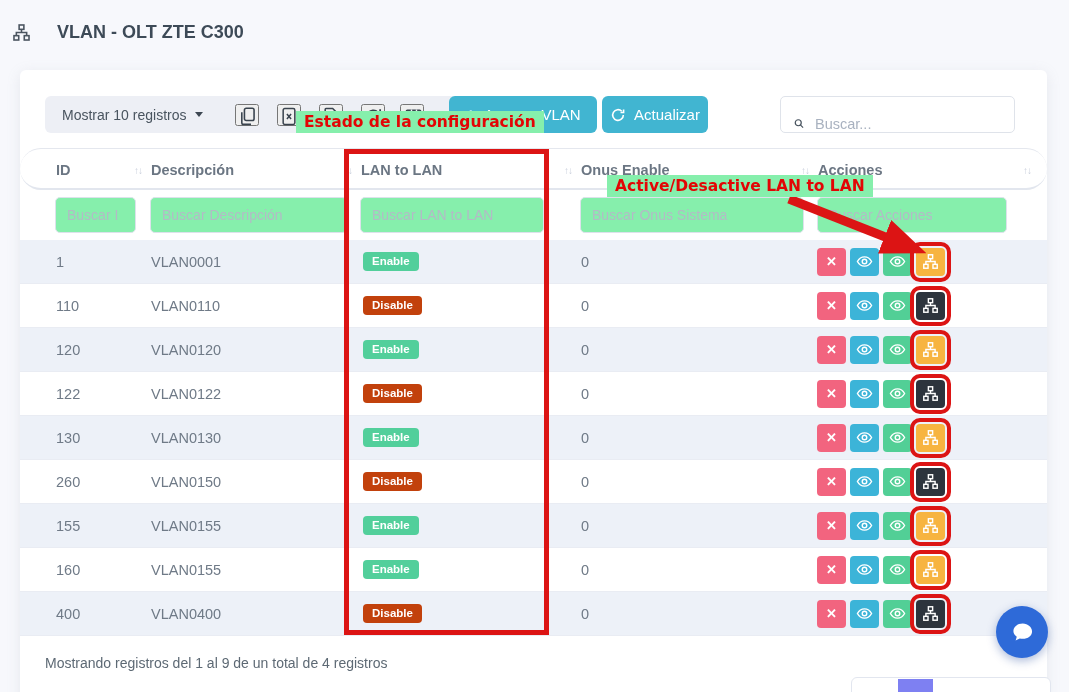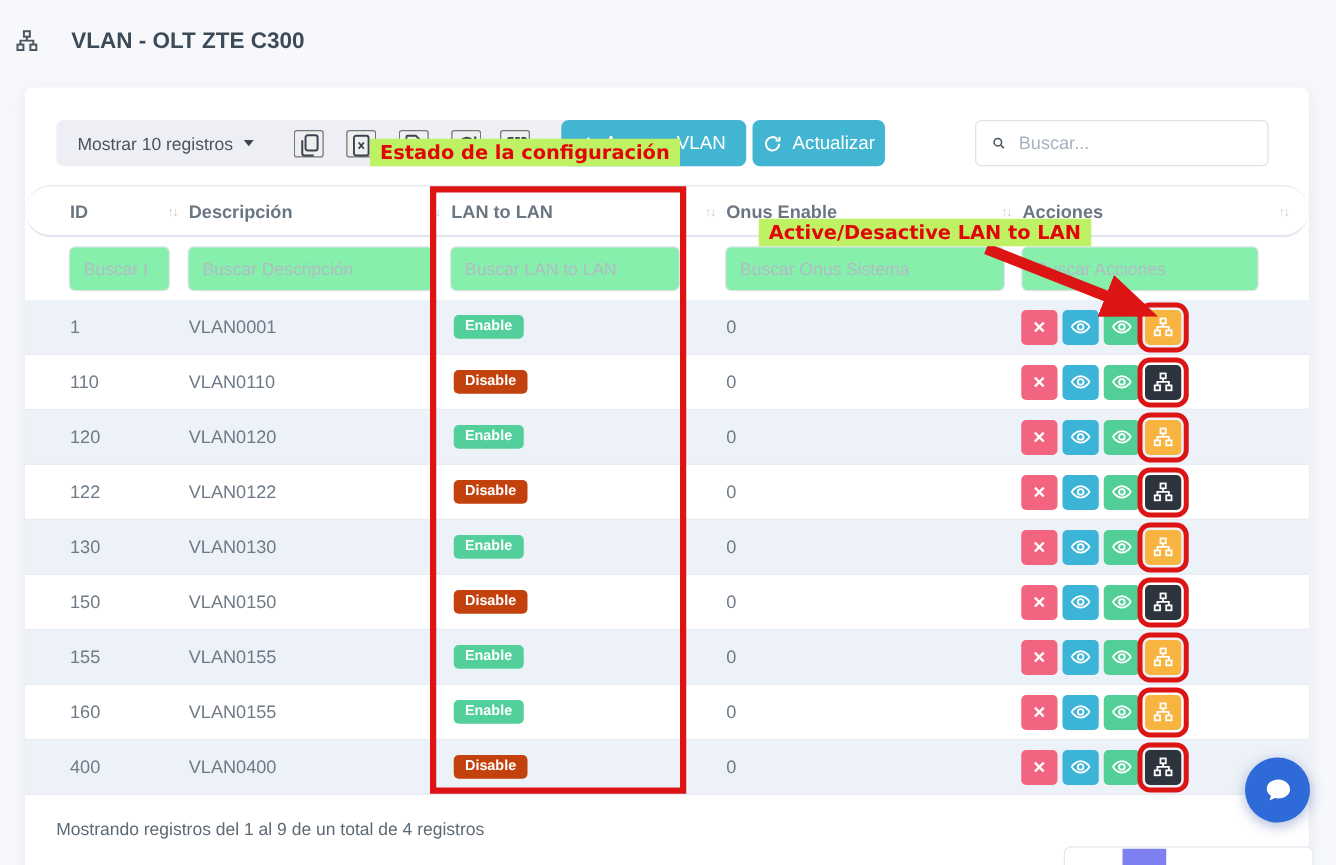--- a/index.html
+++ b/index.html
@@ -26,21 +26,21 @@
   .colvis-caret { position:absolute; left:408px; top:42px; }
 
   .btn-cyan { position:absolute; top:26px; height:37px; background:#41b5d1; border:none; border-radius:6px;
               color:#fff; font-size:15px; font-family:inherit; display:flex; align-items:center; justify-content:center;
               gap:8px; cursor:pointer; }
   .btn-add { left:429px; width:148px; }
   .btn-act { left:582px; width:106px; }
   .plus-glyph { font-size:18px; font-weight:700; line-height:1; }
 
   .search-box { position:absolute; left:760px; top:26px; width:235px; height:37px; border:1px solid #dfe3ea;
-                border-radius:5px; background:#fff; display:flex; align-items:center; padding:0 12px; gap:10px; }
+                border-radius:5px; background:#fff; display:flex; align-items:flex-end; padding:0 12px; gap:10px; }
   .search-box input { border:none; outline:none; flex:1; font-size:14.5px; font-family:inherit; color:#49545f; background:transparent; }
   .search-box input::placeholder { color:#a9b2c0; }
 
   
   .tgrid { display:grid; grid-template-columns:95px 210px 220px 237px 1fr; padding-left:33px; padding-right:10px; align-items:center; }
   .thead { position:absolute; left:0; top:78px; width:100%; height:42px; border-top:1px solid #e4e7ee; border-bottom:2px solid #e2e6ee;border-radius:21px; }
   .th { display:flex; align-items:center; justify-content:space-between; padding:0 6px 0 3px; height:42px;
         font-size:14.5px; font-weight:700; color:#6b7683; cursor:pointer; }
   .sort { font-size:10px; color:#c8cedb; letter-spacing:-1px; white-space:nowrap; }
 
@@ -79,21 +79,21 @@
   .foot-info { position:absolute; left:25px; top:585px; font-size:14px; color:#5d6974; }
 
   .pagination { position:absolute; left:831px; top:607px; width:200px; height:48px; background:#fff;
                 border:1px solid #e2e6ef; border-radius:6px; overflow:hidden; }
   .page-active { position:absolute; left:46px; top:1px; width:35px; height:46px; background:#7e80f2;
                  border:none; cursor:pointer; }
 
   
   .annot-rect { position:absolute; left:344px; top:149px; width:205px; height:486px;
                 border:5px solid #dc1414; z-index:40; pointer-events:none; }
-  .annot-label { position:absolute; background:#bef264; color:#e30505; font-family:"DejaVu Sans",sans-serif;
+  .annot-label { position:absolute; background:#86efac; color:#e30505; font-family:"DejaVu Sans",sans-serif;
                  font-weight:700; font-size:15.5px; padding:2px 8px; z-index:46; white-space:nowrap; }
   .annot-label-1 { left:296px; top:111px; }
   .annot-label-2 { left:607px; top:175px; }
   #arrow-svg { position:absolute; left:0; top:0; z-index:45; pointer-events:none; }
 
   
   .chat-fab { position:absolute; left:996px; top:606px; width:52px; height:52px; border-radius:50%;
               background:#2e6ad8; border:none; display:flex; align-items:center; justify-content:center;
               box-shadow:0 3px 10px rgba(20,60,150,.35); cursor:pointer; z-index:60; }
 </style>
@@ -416,21 +416,21 @@
           <rect x="9" y="2.5" width="6" height="5.5"></rect>
                 <rect x="2.5" y="16" width="6" height="5.5"></rect>
           <rect x="15.5" y="16" width="6" height="5.5"></rect>
                 <path d="M12 8v4M5.5 16v-4h13v4"></path>
               </g>
             </svg>
       </button>
     </div>
   </div>
       <div class="trow tgrid">
-    <div class="cell">150</div>
+    <div class="cell">260</div>
     <div class="cell">VLAN0150</div>
     <div class="cell">
       <span class="badge badge-disable">Disable</span>
     </div>
     <div class="cell">0</div>
     <div class="actions">
       <button class="abtn btn-x">
         <span>✕</span>
       </button>
       <button class="abtn btn-eye-blue">

